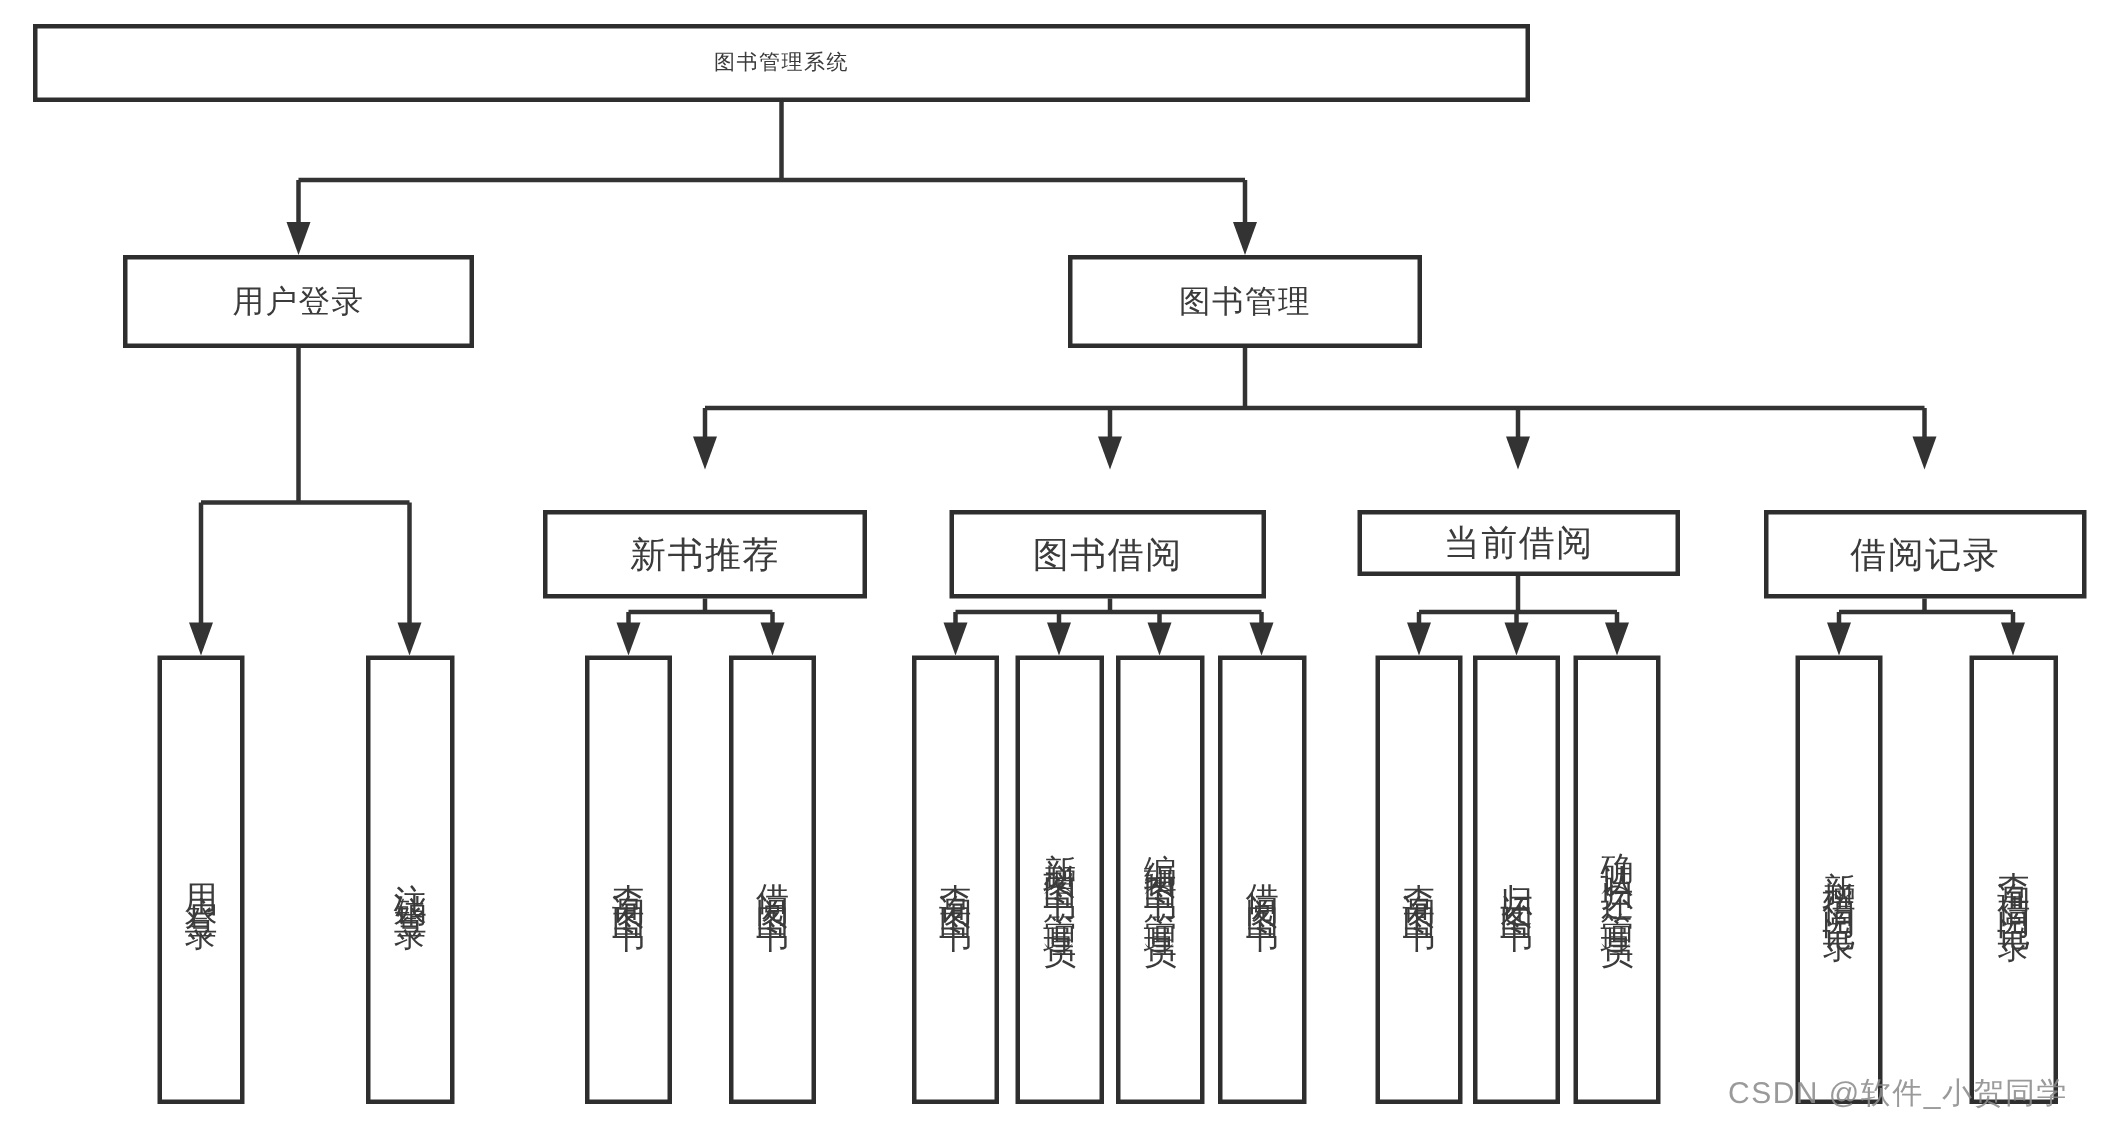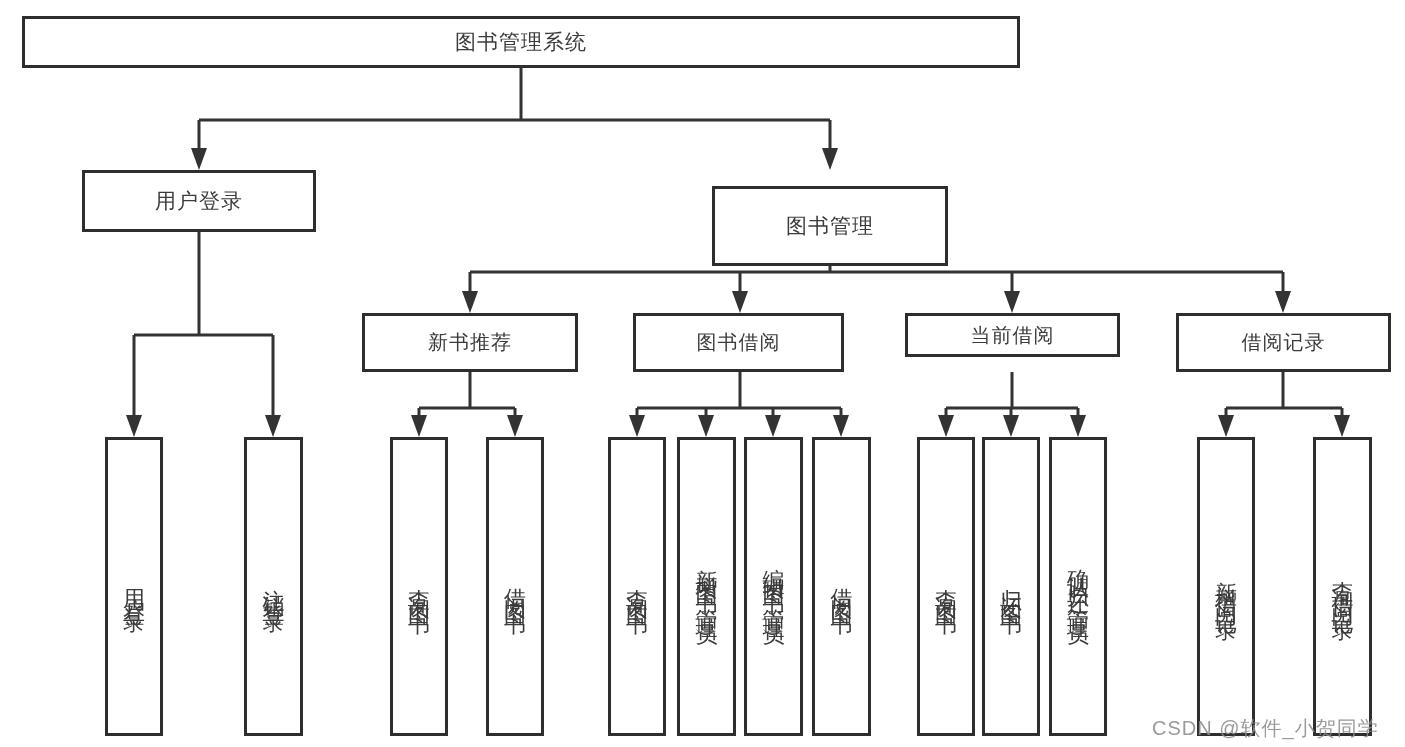--- a/index.html
+++ b/index.html
@@ -25,23 +25,23 @@
     position: absolute;
     box-sizing: border-box;
     border: 3px solid #2e2e2e;
     background: #ffffff;
     display: flex;
     align-items: center;
     justify-content: center;
     color: #3b3b3b;
     z-index: 2;
   }
-  .node-root   { font-size: 21px; letter-spacing: 1px; }
+  .node-root   { font-size: 14px; letter-spacing: 1px; }
   .node-branch { font-size: 21px; letter-spacing: 1px; }
-  .node-module { font-size: 20px; letter-spacing: 1px; }
+  .node-module { font-size: 24px; letter-spacing: 1px; margin-top: 27px; }
   .node-leaf   { }
   .leaf-label {
     writing-mode: vertical-rl;
     text-orientation: mixed;
     font-size: 22px;
     letter-spacing: 8px;
     line-height: 1;
     white-space: nowrap;
   }
   .watermark {
@@ -136,21 +136,21 @@
     </g>
   </svg>
 
   <div class="node node-root" style="left:22px; top:16px; width:998px; height:52px;">
     <span>图书管理系统</span>
   </div>
 
   <div class="node node-branch" style="left:82px; top:170px; width:234px; height:62px;">
     <span>用户登录</span>
   </div>
-  <div class="node node-branch" style="left:712px; top:186px; width:236px; height:80px;">
+  <div class="node node-branch" style="left:712px; top:170px; width:236px; height:62px;">
     <span>图书管理</span>
   </div>
 
   <div class="node node-module" style="left:362px; top:313px; width:216px; height:59px;">
     <span>新书推荐</span>
   </div>
   <div class="node node-module" style="left:633px; top:313px; width:211px; height:59px;">
     <span>图书借阅</span>
   </div>
   <div class="node node-module" style="left:905px; top:313px; width:215px; height:44px;">

